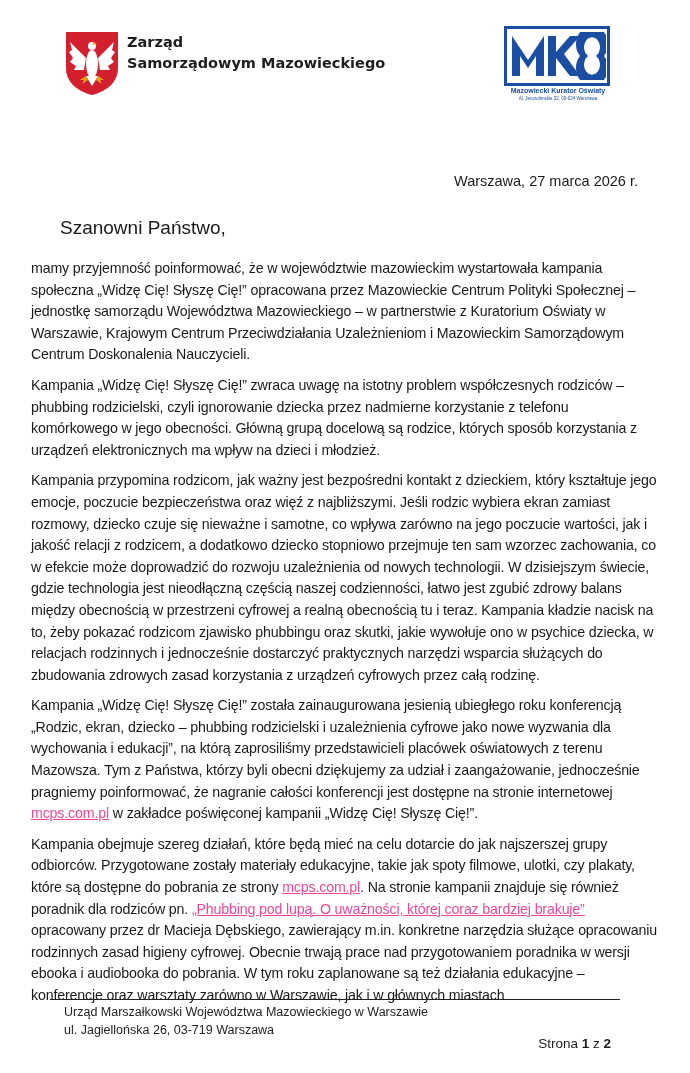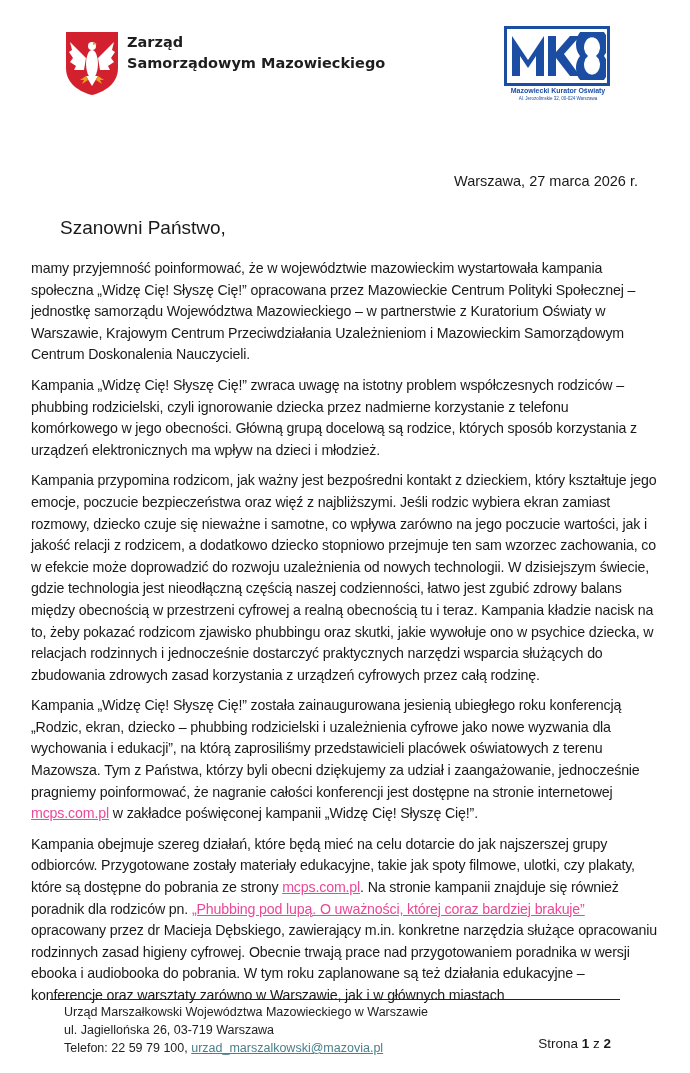--- a/index.html
+++ b/index.html
@@ -64,15 +64,14 @@
   <p>Kampania „Widzę Cię! Słyszę Cię!” zwraca uwagę na istotny problem współczesnych rodziców – phubbing rodzicielski, czyli ignorowanie dziecka przez nadmierne korzystanie z telefonu komórkowego w jego obecności. Główną grupą docelową są rodzice, których sposób korzystania z urządzeń elektronicznych ma wpływ na dzieci i młodzież.</p>
   <p>Kampania przypomina rodzicom, jak ważny jest bezpośredni kontakt z dzieckiem, który kształtuje jego emocje, poczucie bezpieczeństwa oraz więź z najbliższymi. Jeśli rodzic wybiera ekran zamiast rozmowy, dziecko czuje się nieważne i samotne, co wpływa zarówno na jego poczucie wartości, jak i jakość relacji z rodzicem, a dodatkowo dziecko stopniowo przejmuje ten sam wzorzec zachowania, co w efekcie może doprowadzić do rozwoju uzależnienia od nowych technologii. W dzisiejszym świecie, gdzie technologia jest nieodłączną częścią naszej codzienności, łatwo jest zgubić zdrowy balans między obecnością w przestrzeni cyfrowej a realną obecnością tu i teraz. Kampania kładzie nacisk na to, żeby pokazać rodzicom zjawisko phubbingu oraz skutki, jakie wywołuje ono w psychice dziecka, w relacjach rodzinnych i jednocześnie dostarczyć praktycznych narzędzi wsparcia służących do zbudowania zdrowych zasad korzystania z urządzeń cyfrowych przez całą rodzinę.</p>
   <p><span>Kampania „Widzę Cię! Słyszę Cię!” została zainaugurowana jesienią ubiegłego roku konferencją „Rodzic, ekran, dziecko – phubbing rodzicielski i uzależnienia cyfrowe jako nowe wyzwania dla wychowania i edukacji”, na którą zaprosiliśmy przedstawicieli placówek oświatowych z terenu Mazowsza. Tym z Państwa, którzy byli obecni dziękujemy za udział i zaangażowanie, jednocześnie pragniemy poinformować, że nagranie całości konferencji jest dostępne na stronie internetowej </span><a class="link">mcps.com.pl</a><span> w zakładce poświęconej kampanii „Widzę Cię! Słyszę Cię!”.</span></p>
   <p><span>Kampania obejmuje szereg działań, które będą mieć na celu dotarcie do jak najszerszej grupy odbiorców. Przygotowane zostały materiały edukacyjne, takie jak spoty filmowe, ulotki, czy plakaty, które są dostępne do pobrania ze strony </span><a class="link">mcps.com.pl</a><span>. Na stronie kampanii znajduje się również poradnik dla rodziców pn. </span><a class="link">„Phubbing pod lupą. O uważności, której coraz bardziej brakuje”</a><span> opracowany przez dr Macieja Dębskiego, zawierający m.in. konkretne narzędzia służące opracowaniu rodzinnych zasad higieny cyfrowej. Obecnie trwają prace nad przygotowaniem poradnika w wersji ebooka i audiobooka do pobrania. W tym roku zaplanowane są też działania edukacyjne – konferencje oraz warsztaty zarówno w Warszawie, jak i w głównych miastach</span></p>
 </div>
 
 <div class="footer-line"></div>
 <div class="footer">
   <div>Urząd Marszałkowski Województwa Mazowieckiego w Warszawie</div>
   <div>ul. Jagiellońska 26, 03-719 Warszawa</div>
-  <div><span>Telefon: 22 59 79 100, </span><a class="link">urzad_marszalkowski@mazovia.pl</a></div>
 </div>
 <div class="page-num"><span>Strona </span><b>1</b><span> z </span><b>2</b></div>
 
 </body></html>

